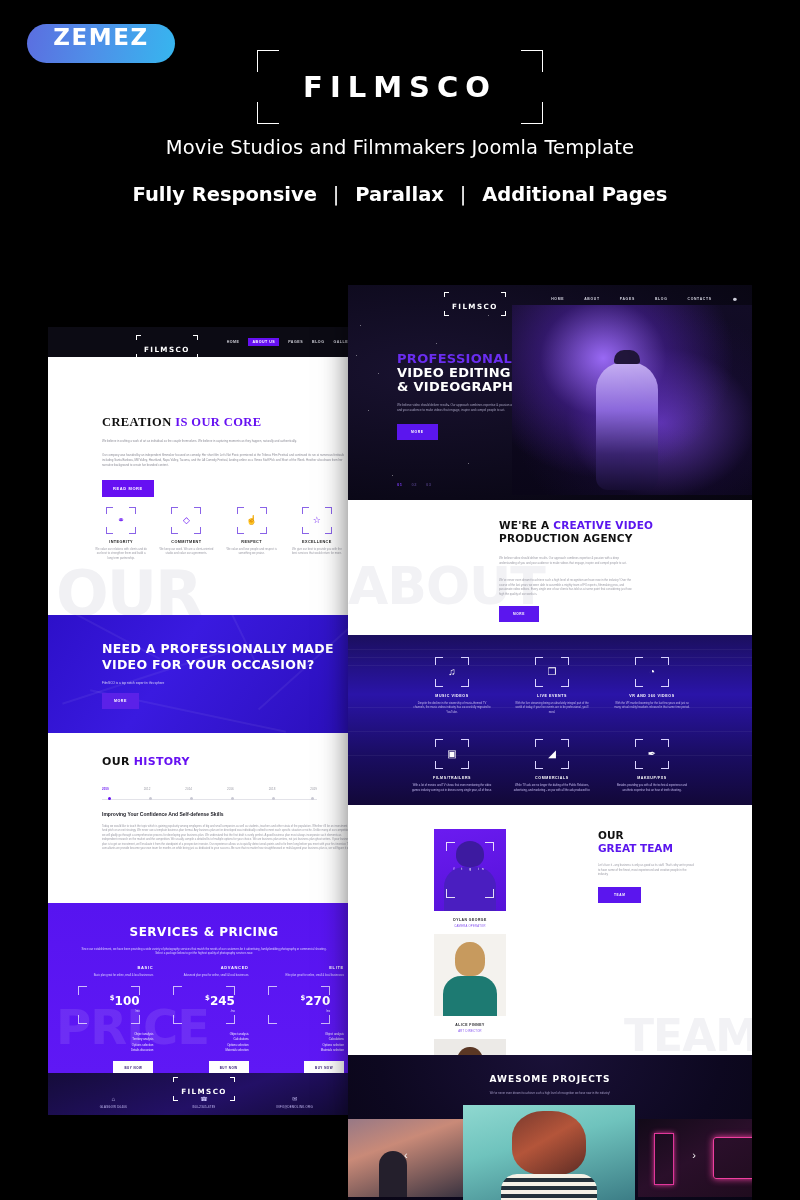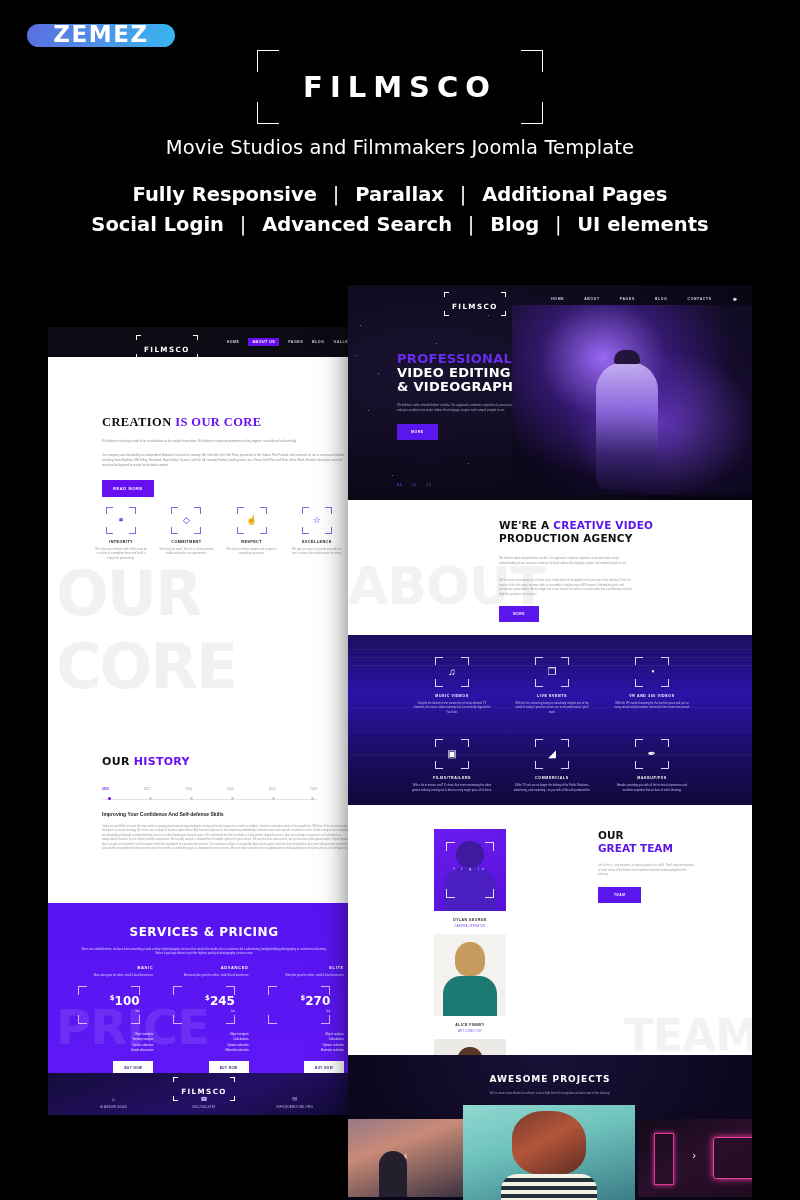--- a/index.html
+++ b/index.html
@@ -6,23 +6,23 @@
   html,body { background:#000; }
   body {
     width:800px; height:1200px; position:relative; overflow:hidden;
     font-family:"Liberation Sans", sans-serif; color:#fff;
   }
 
   
   .header { position:absolute; left:0; top:0; width:800px; height:262px; background:#000; }
 
   .zemez-badge{
-    position:absolute; left:27px; top:24px; width:148px; height:23px; border-radius:20px;
+    position:absolute; left:27px; top:24px; width:148px; height:39px; border-radius:20px;
     background:linear-gradient(100deg,#5b6ee0 0%,#4f8fe8 45%,#36b6ef 100%);
-    display:flex; align-items:flex-end; justify-content:center;
+    display:flex; align-items:flex-start; justify-content:center;
   }
   .zemez-badge span{
     font-size:23px; font-weight:bold; letter-spacing:1.6px; color:#fff;
     font-family:"DejaVu Sans", sans-serif;
   }
 
   .brand-wrap{ position:absolute; left:0; top:50px; width:800px; text-align:center; }
   .brand-box{
     display:inline-block; position:relative; padding:20px 46px;
   }
@@ -296,29 +296,20 @@
   <div class="tagline">Movie Studios and Filmmakers Joomla Template</div>
 
   <div class="features">
     <div class="feature-row">
       <span>Fully Responsive</span>
       <span class="sep">|</span>
       <span>Parallax</span>
       <span class="sep">|</span>
       <span>Additional Pages</span>
     </div>
-    <div class="feature-row">
-      <span>Social Login</span>
-      <span class="sep">|</span>
-      <span>Advanced Search</span>
-      <span class="sep">|</span>
-      <span>Blog</span>
-      <span class="sep">|</span>
-      <span>UI elements</span>
-    </div>
   </div>
 </div>
 
 <div class="stage">
   <div class="stage-bg-left"></div>
   <div class="stage-bg-right"></div>
 
   <div class="shot shot-left">
 
     <div class="l-topbar">
@@ -396,20 +387,33 @@
               <i class="bl"></i>
               <i class="br"></i>
             <div class="gl">☆</div>
           </div>
           <div class="vt">EXCELLENCE</div>
           <div class="vd">We give our best to provide you with the best services that would return for more.</div>
         </div>
       </div>
     </div>
 
+    <div class="l-cta">
+      <div class="shard" style="left:-20px;top:10px;width:140px;height:2px;transform:rotate(28deg)"></div>
+      <div class="shard" style="left:10px;top:60px;width:180px;height:2px;transform:rotate(-18deg)"></div>
+      <div class="shard" style="left:120px;top:-10px;width:120px;height:2px;transform:rotate(64deg)"></div>
+      <div class="shard" style="left:190px;top:40px;width:160px;height:2px;transform:rotate(-42deg)"></div>
+      <div class="shard" style="left:40px;top:95px;width:200px;height:2px;transform:rotate(12deg)"></div>
+      <h2>
+        <span>NEED A PROFESSIONALLY MADE</span><br>
+        <span>VIDEO FOR YOUR OCCASION?</span>
+      </h2>
+      <p>FilmSCO is a top notch expert in this sphere</p>
+      <div class="btn">MORE</div>
+    </div>
 
     <div class="l-hist">
 
       <h2>
         <span>OUR </span><span class="accent">HISTORY</span>
       </h2>
       <div class="tl-years">
         <span class="on">2010</span>
         <span>2012</span>
         <span>2014</span>

